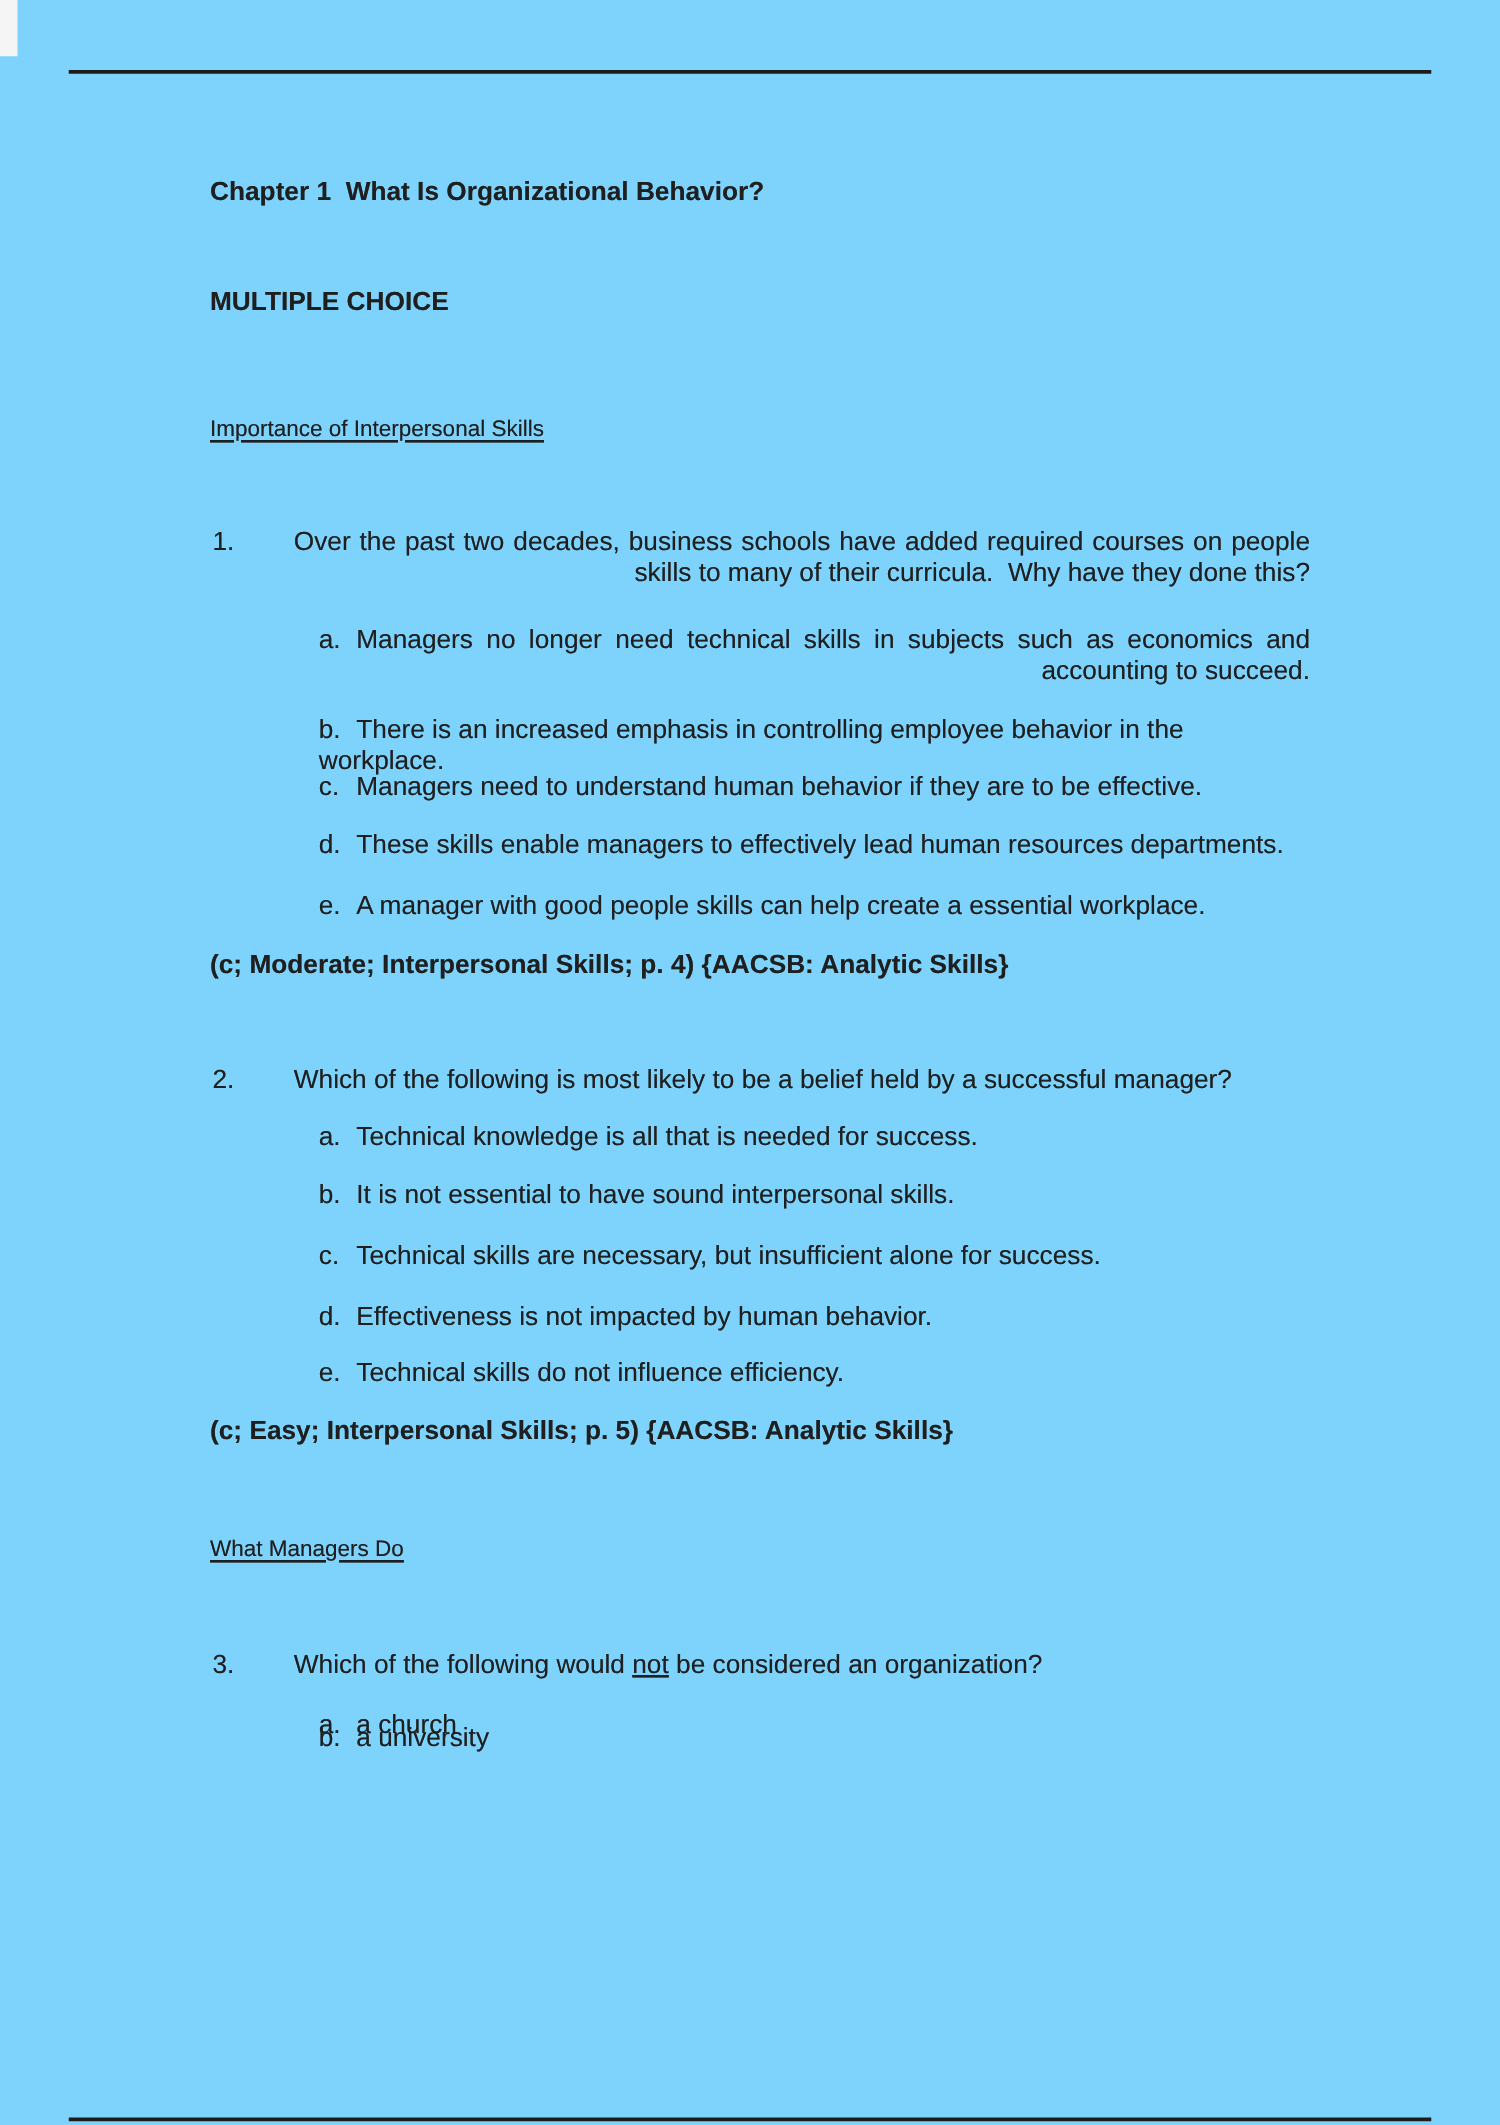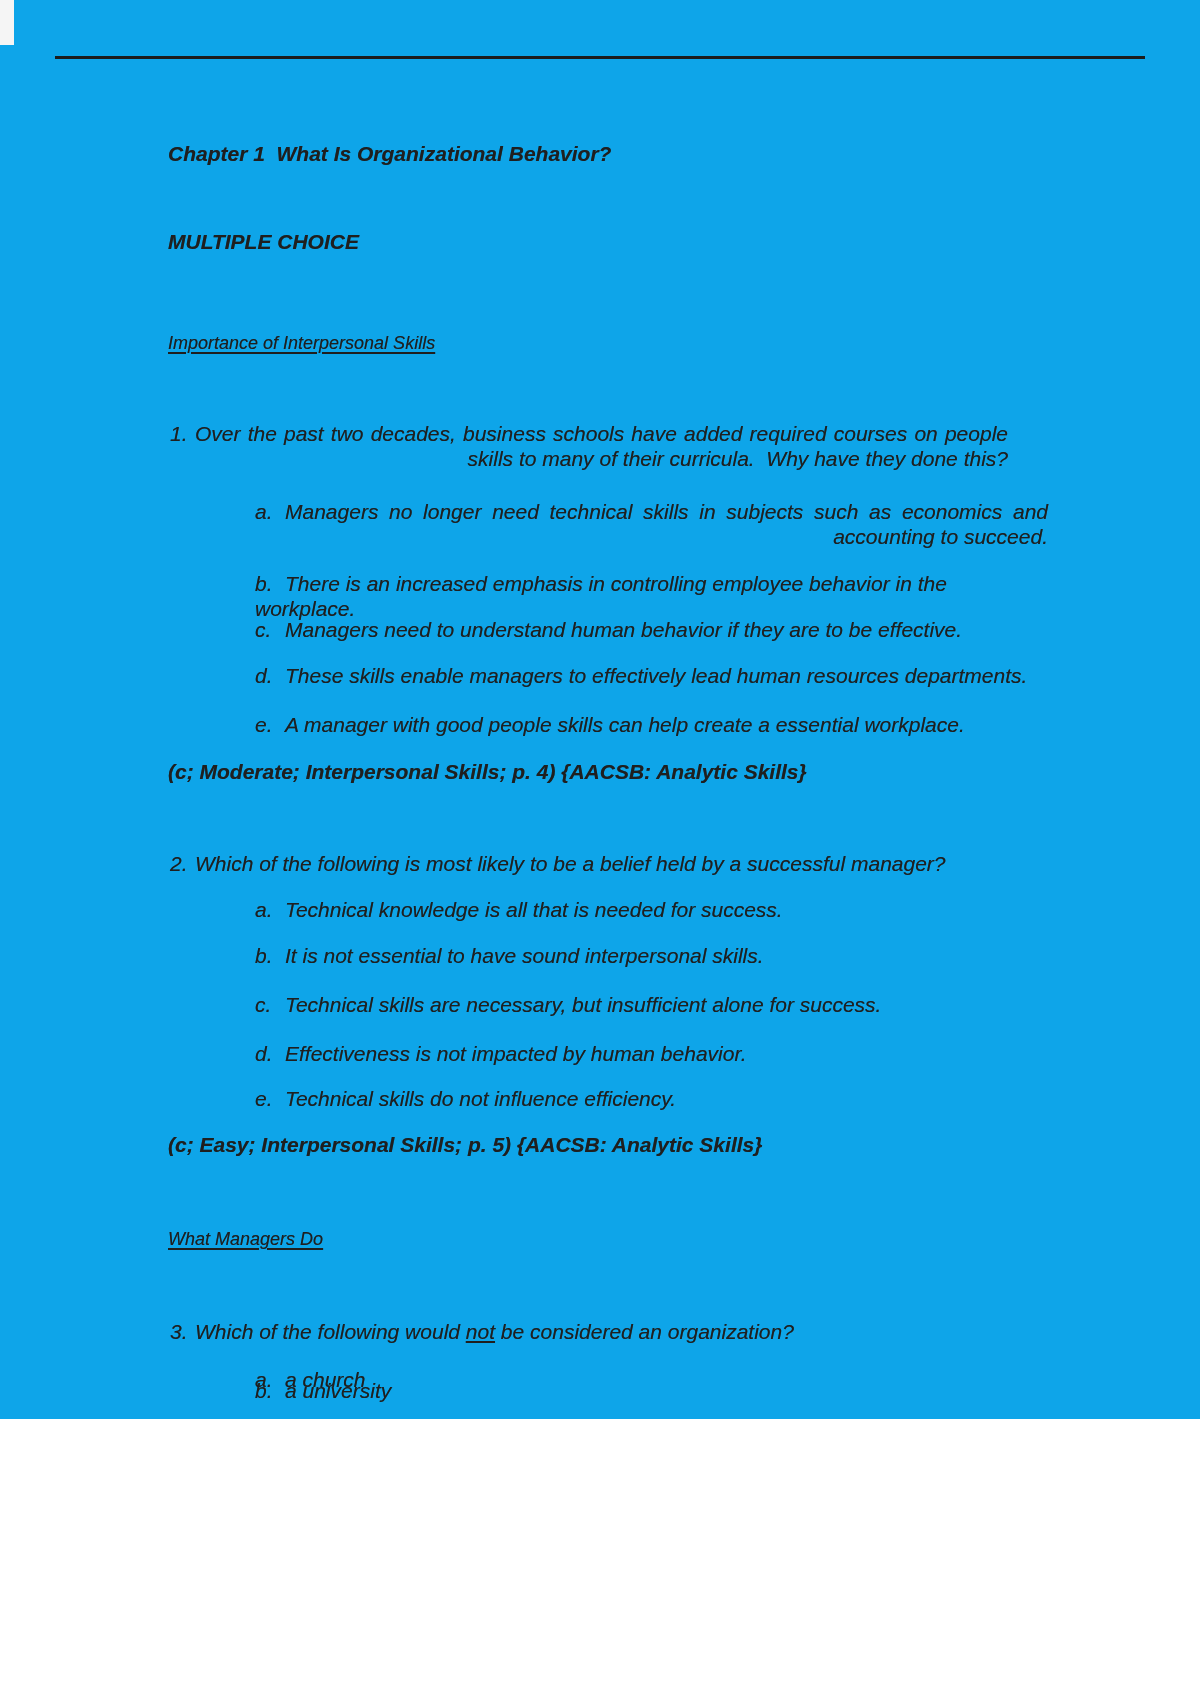--- a/index.html
+++ b/index.html
@@ -1,43 +1,42 @@
 <!DOCTYPE html>
 <html><head>
 <meta charset="utf-8">
 <style>
   html,body{margin:0;padding:0;background:#ffffff;}
   .page{
     position:relative;
-    width:1200px;height:1419px;
-    background:#0ea5e9;
+    width:1200px;height:1700px;
+    background:#7dd3fc;
     font-family:"Liberation Sans","DejaVu Sans",sans-serif;
     font-size:21px;line-height:25px;
     color:#1f1f1f;
     overflow:hidden;
     text-shadow:0 0 0.4px rgba(30,30,30,0.55);
-    font-style:italic;
   }
   .rule{position:absolute;left:55px;width:1090px;height:3px;background:#1c1c1c;}
   .rule.top{top:56px;}
   .rule.bottom{top:1694px;}
   .scan-artifact{position:absolute;left:0;top:0;width:14px;height:45px;background:#f5f5f5;}
   .content{position:absolute;left:168px;top:0;width:880px;height:1700px;}
   .blk{position:absolute;left:0;margin:0;padding:0;}
   .bold{font-weight:bold;font-size:21px;}
   .topic-heading{
     font-weight:normal;font-size:18px;
     text-decoration:underline;
     text-underline-offset:3px;
     text-decoration-thickness:2px;
     text-align:right;
   }
   .question{width:880px;}
   .q-num{position:absolute;left:2px;top:0;}
-  .q-text{margin-left:27px;width:813px;}
+  .q-text{margin-left:67px;width:813px;}
   .jline{display:block;text-align:justify;text-align-last:justify;}
   .nline{display:block;text-align:right;}
   .opt{left:87px;width:793px;}
   .opt-letter{display:inline-block;width:30px;}
   .ans{font-weight:bold;}
   .u{text-decoration:underline;text-decoration-thickness:2px;text-underline-offset:2px;}
 </style>
 </head>
 <body>
 

